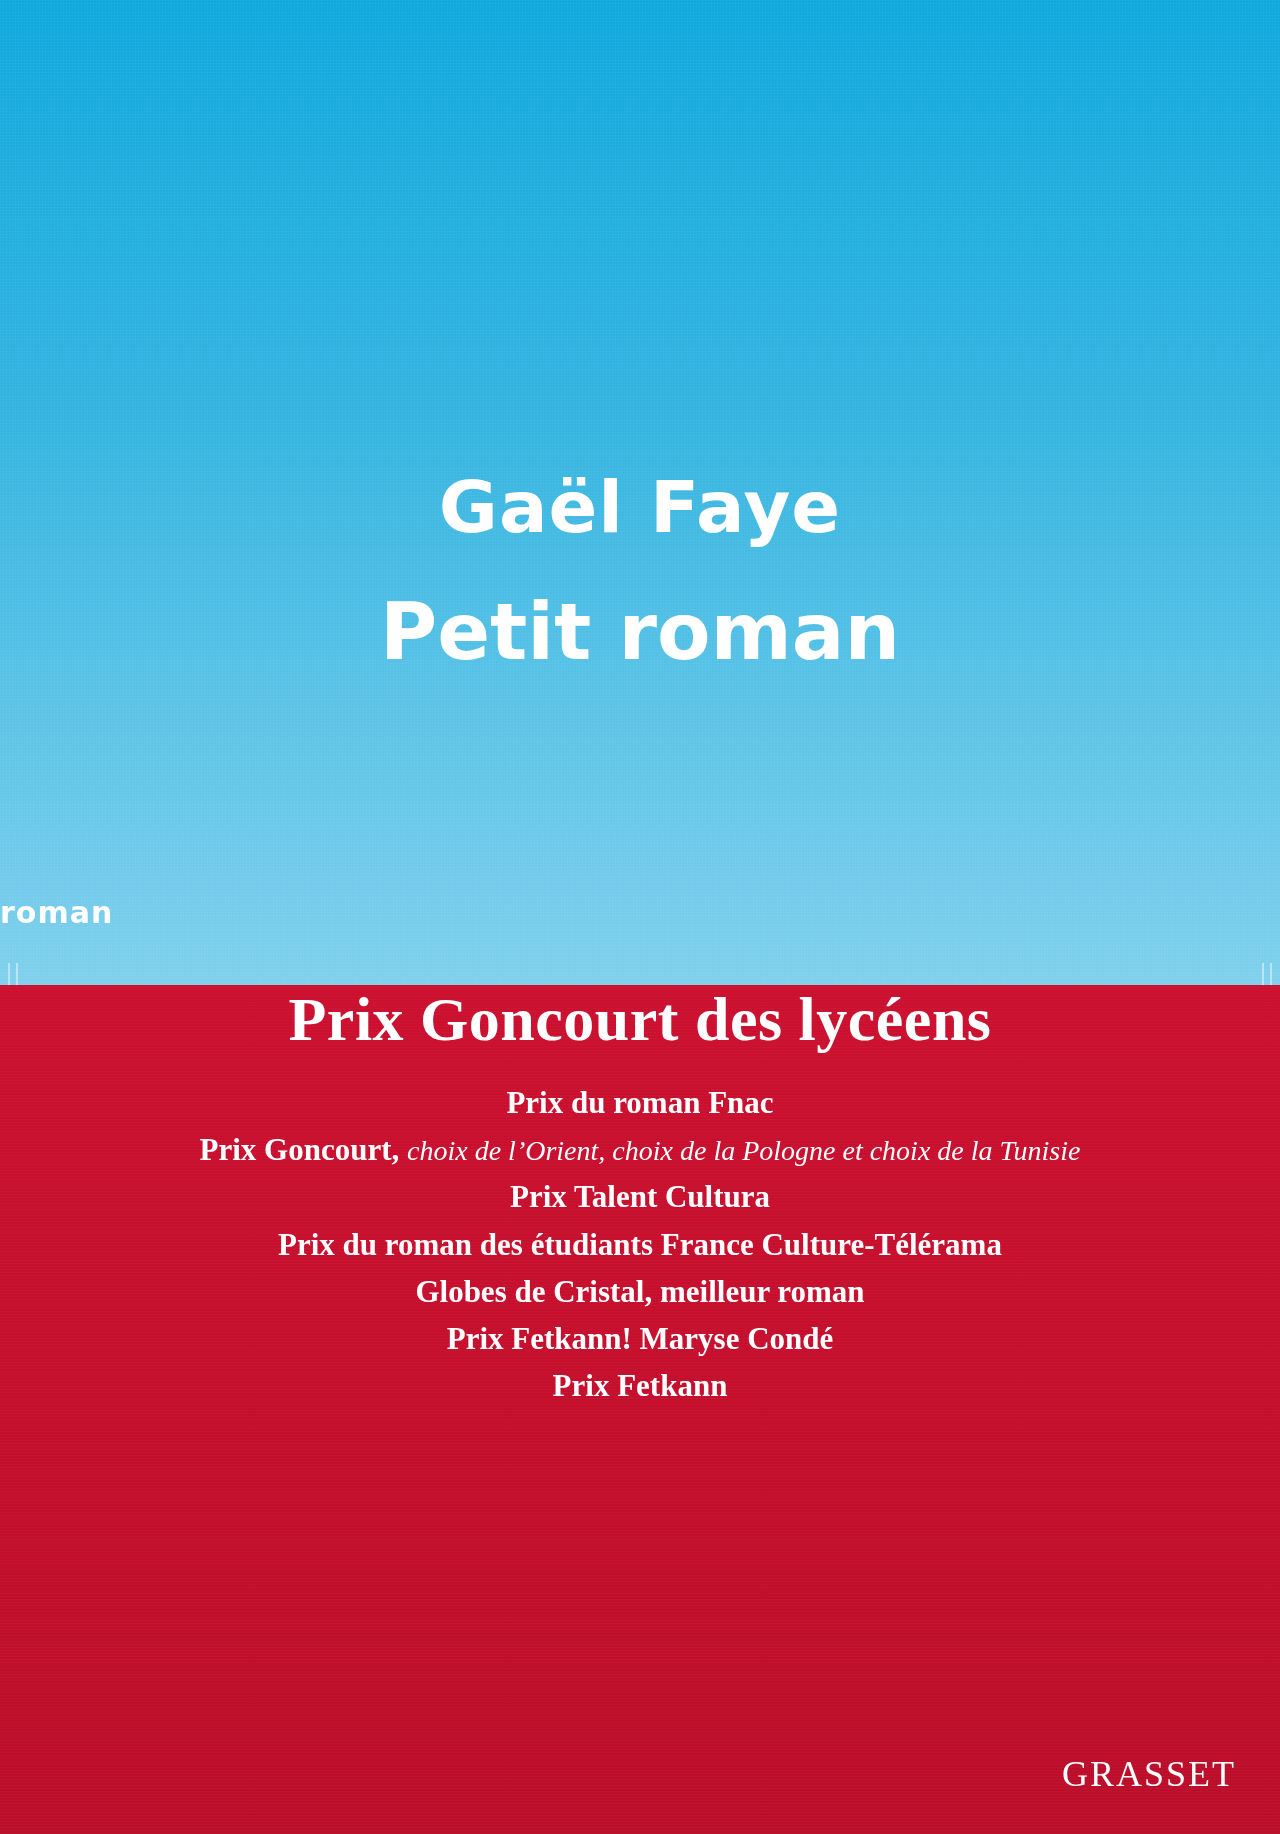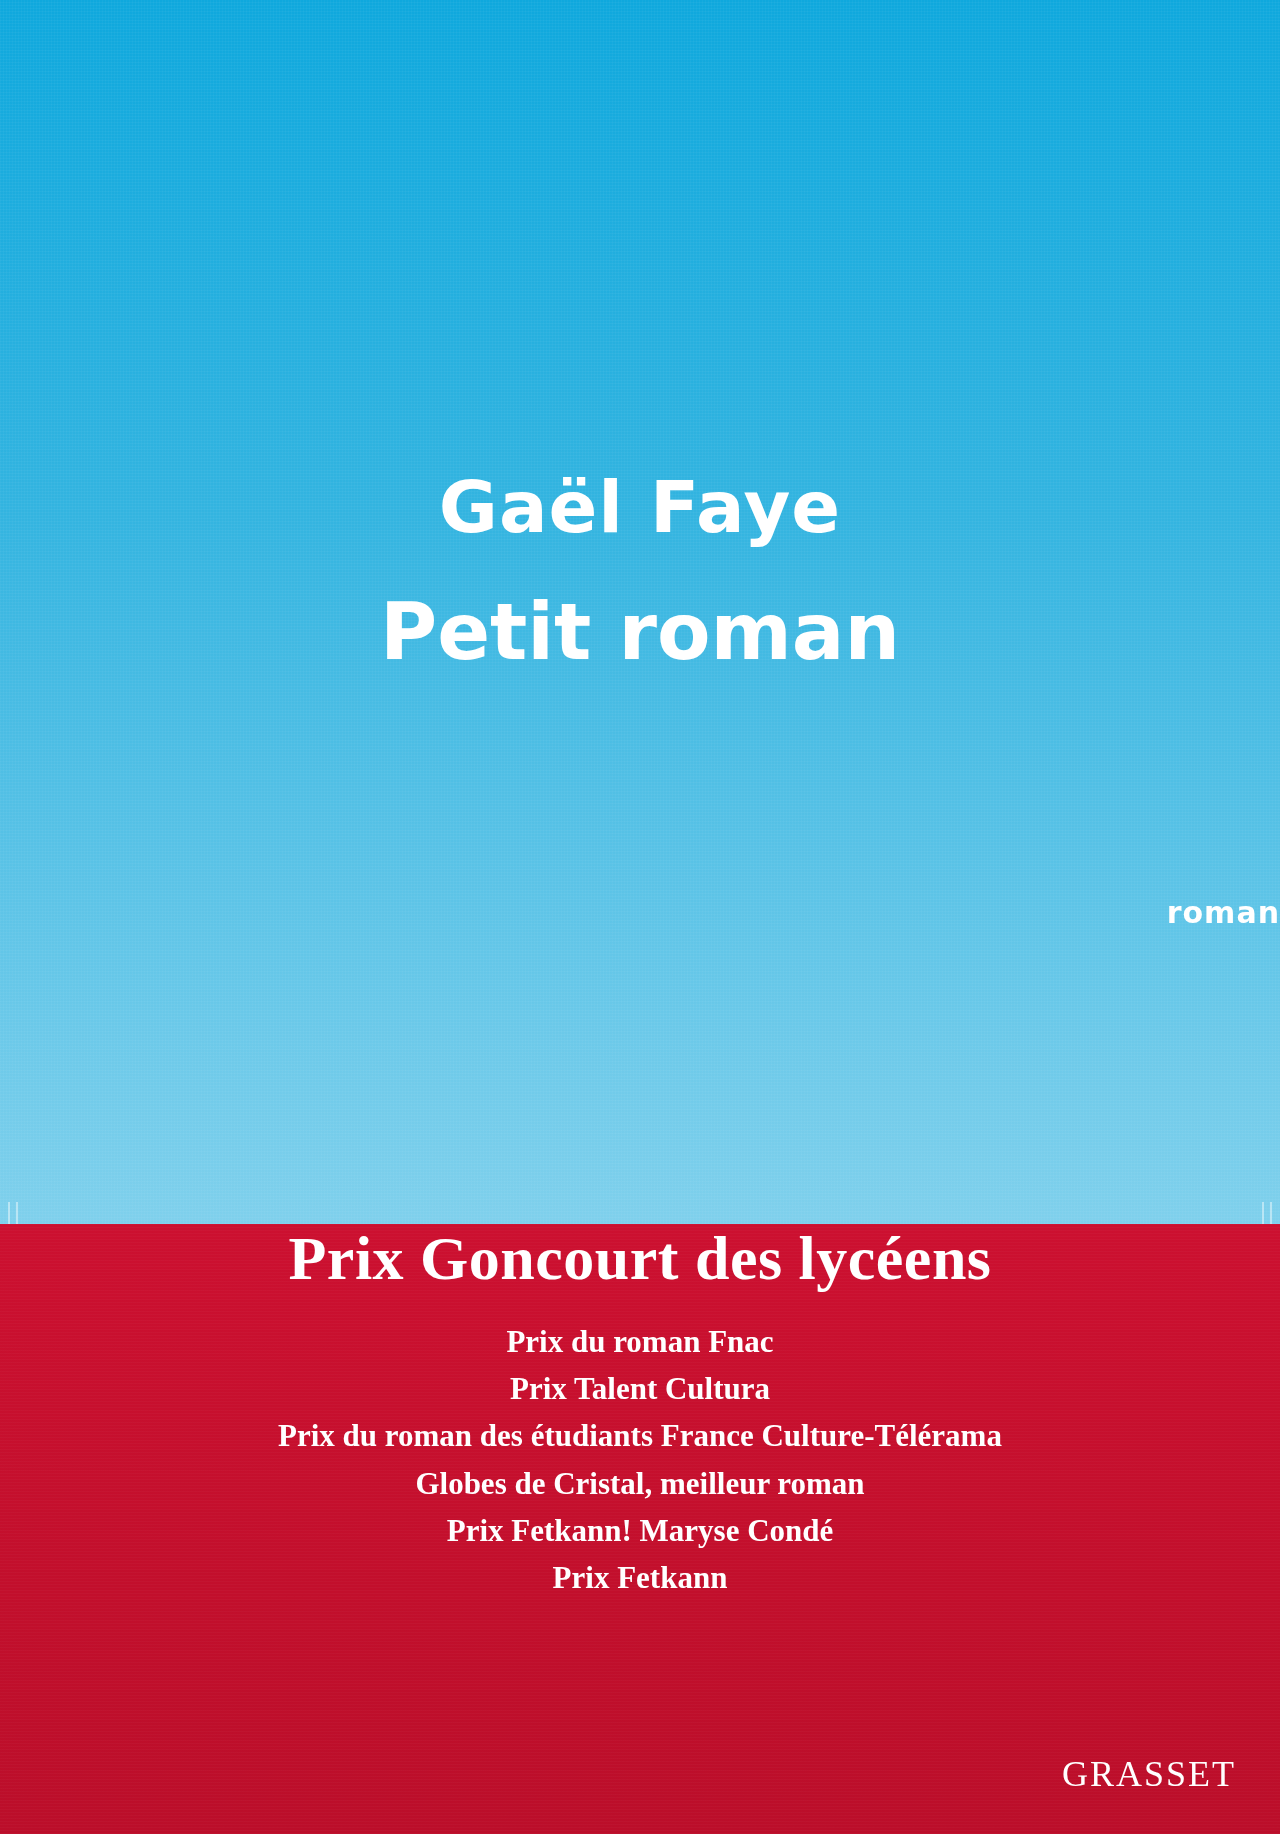--- a/index.html
+++ b/index.html
@@ -18,21 +18,21 @@
     position: relative;
     width: 1280px;
     height: 1834px;
     display: flex;
     flex-direction: column;
   }
 
   
   .cover-top {
     position: relative;
-    height: 1224px;
+    height: 985px;
     background: linear-gradient(180deg, #0fa8dd 0%, #33b4e0 42%, #63c6e8 78%, #7fd0ec 100%);
     overflow: hidden;
   }
   .cover-top::after {
     
     content: "";
     position: absolute;
     inset: 0;
     background-image:
       repeating-linear-gradient(0deg, rgba(255,255,255,0.035) 0px, rgba(255,255,255,0.035) 1px, rgba(0,0,0,0.0) 1px, rgba(0,0,0,0.0) 3px),
@@ -64,28 +64,27 @@
     letter-spacing: 0px;
     color: #ffffff;
     line-height: 1.05;
     margin: 0;
   }
   .genre-label {
     position: absolute;
     left: 0;
     right: 0;
     top: 895px;
-    text-align: right;
+    text-align: left;
     font-family: "DejaVu Sans", sans-serif;
     font-weight: bold;
     font-size: 30px;
     letter-spacing: 1px;
     color: #ffffff;
     z-index: 2;
-    margin-left: 12px;
   }
 
   
   .edge-ticks {
     position: absolute;
     bottom: 0;
     left: 0;
     right: 0;
     height: 22px;
     z-index: 3;
@@ -174,20 +173,21 @@
       <span class="tick" style="right:16px"></span>
       <span class="tick" style="right:8px"></span>
     </div>
   </div>
 
   <div class="cover-bottom">
     <div class="prizes">
       <h1 class="prize-main">Prix Goncourt des lycéens</h1>
       <ul class="prize-list">
         <li><span>Prix du roman Fnac</span></li>
+        <li><span>Prix Goncourt,</span> <span class="prize-sub">choix de l’Orient, choix de la Pologne et choix de la Tunisie</span></li>
         <li><span>Prix Talent Cultura</span></li>
         <li><span>Prix du roman des étudiants France Culture-Télérama</span></li>
         <li><span>Globes de Cristal, meilleur roman</span></li>
         <li><span>Prix Fetkann! Maryse Condé</span></li>
         <li><span>Prix Fetkann</span></li>
       </ul>
     </div>
     <div class="publisher">GRASSET</div>
   </div>
 

